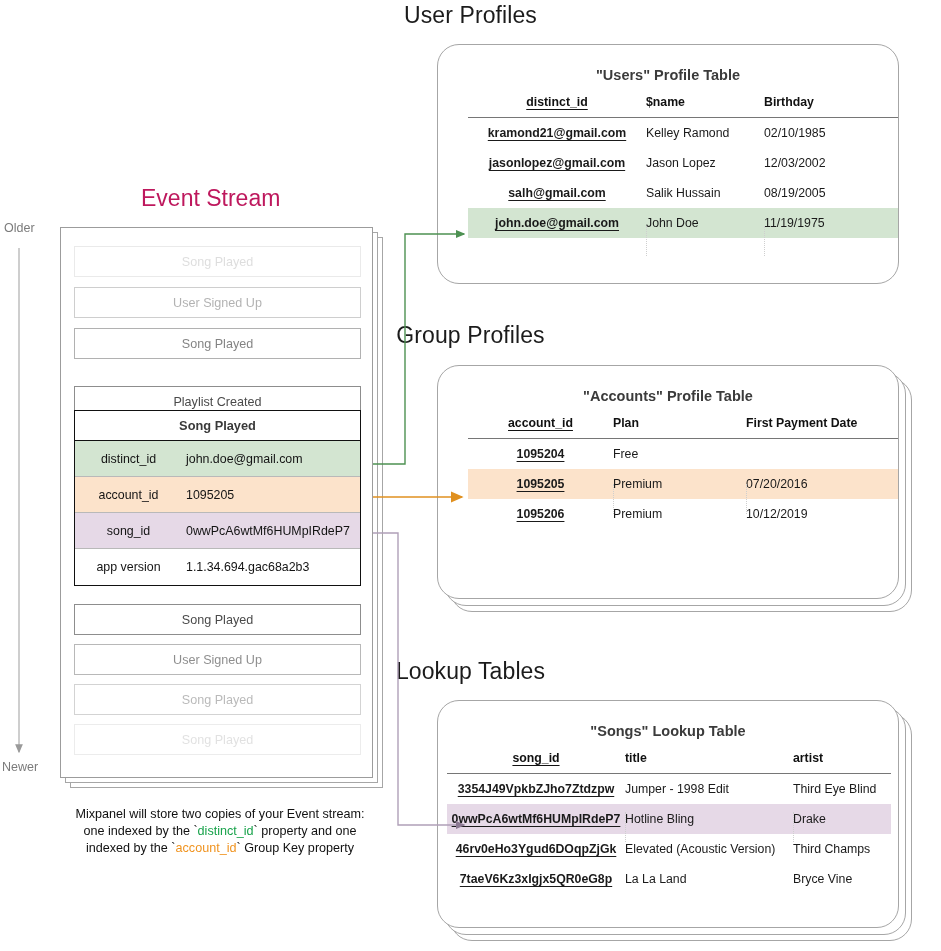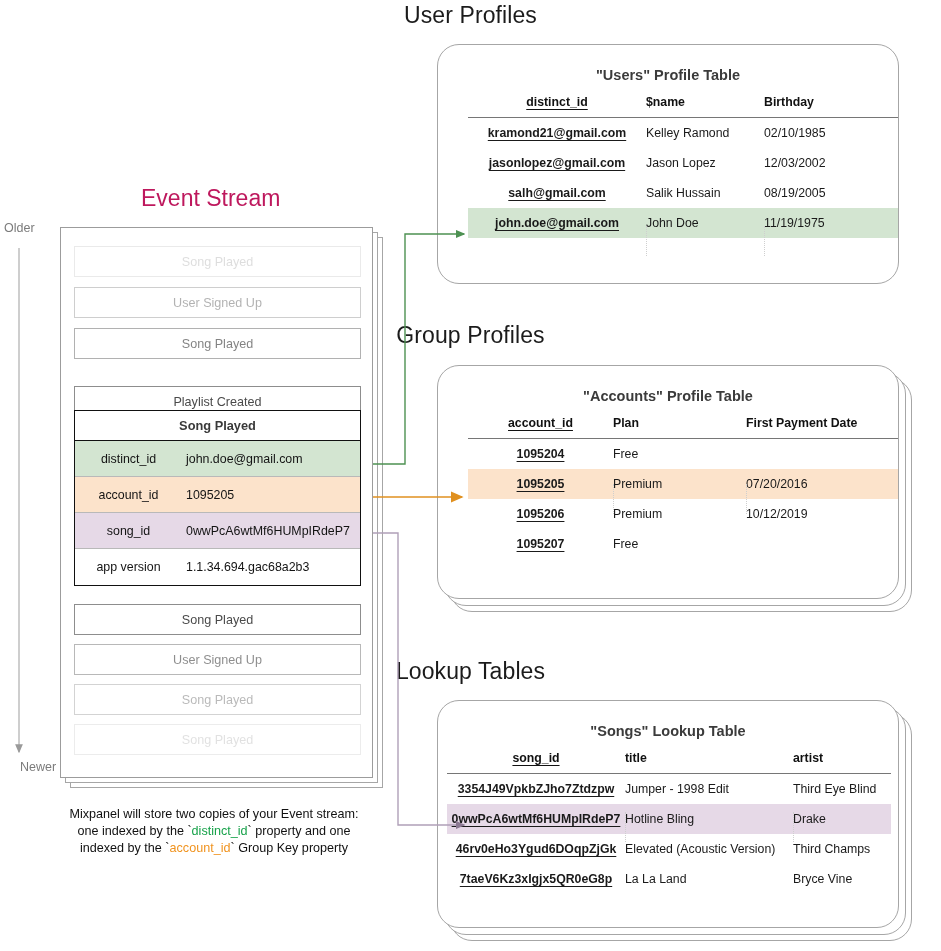--- a/index.html
+++ b/index.html
@@ -209,21 +209,21 @@
   
   #axis-older, #axis-newer {
     position: absolute;
     font-size: 12.5px;
     color: #7b7b7b;
   }
 
   
   #caption {
     position: absolute;
-    left: 24px;
+    left: 30px;
     top: 806px;
     width: 380px;
     text-align: center;
     font-size: 12.6px;
     line-height: 17px;
     color: #111111;
   }
   .code-green  { color: #17a24a; }
   .code-orange { color: #f0931f; }
   .tick { color: #111111; }
@@ -252,21 +252,21 @@
     <line x1="19" y1="248" x2="19" y2="752" stroke="#b4b4b4" stroke-width="1.3" marker-end="url(#ah-gray)"></line>
 
     <path d="M373,464 L405,464 L405,234 L464,234" fill="none" stroke="#4d9152" stroke-width="1.4" marker-end="url(#ah-green)"></path>
 
     <path d="M373,497 L462,497" fill="none" stroke="#e0901f" stroke-width="1.6" marker-end="url(#ah-orange)"></path>
 
     <path d="M373,533 L398,533 L398,825 L464,825" fill="none" stroke="#b0a0b8" stroke-width="1.4" marker-end="url(#ah-purple)"></path>
   </svg>
 
   <div id="axis-older" style="left:4px; top:221px;">Older</div>
-  <div id="axis-newer" style="left:20px; top:760px;">Newer</div>
+  <div id="axis-newer" style="left:2px; top:760px;">Newer</div>
 
   <div id="event-stream-title">Event Stream</div>
 
   <div class="es-layer" style="left:70px; top:237px; width:313px; height:551px; z-index:1;"></div>
   <div class="es-layer" style="left:65px; top:232px; width:313px; height:551px; z-index:2;"></div>
 
   <div id="es-card">
 
     <div class="ev" style="top: 18px; opacity: 0.18;">
       <span>Song Played</span>
@@ -406,25 +406,20 @@
           <tr class="hl-orange">
             <td class="key-col"><span>1095205</span></td>
             <td>Premium</td>
             <td>07/20/2016</td>
           </tr>
           <tr>
             <td class="key-col"><span>1095206</span></td>
             <td>Premium</td>
             <td>10/12/2019</td>
           </tr>
-          <tr>
-            <td class="key-col"><span>1095207</span></td>
-            <td>Free</td>
-            <td></td>
-          </tr>
         </tbody>
       </table>
       <div class="coldiv" style="left:175px; top:118px; height:30px;"></div>
       <div class="coldiv" style="left:308px; top:118px; height:30px;"></div>
     </div>
   </div>
 
   <div class="section-title" style="left:0; top:658px; width:941px; text-align:center;">Lookup Tables</div>
 
   <div class="card-wrap" style="left:437px; top:700px; width:480px; height:250px;">

